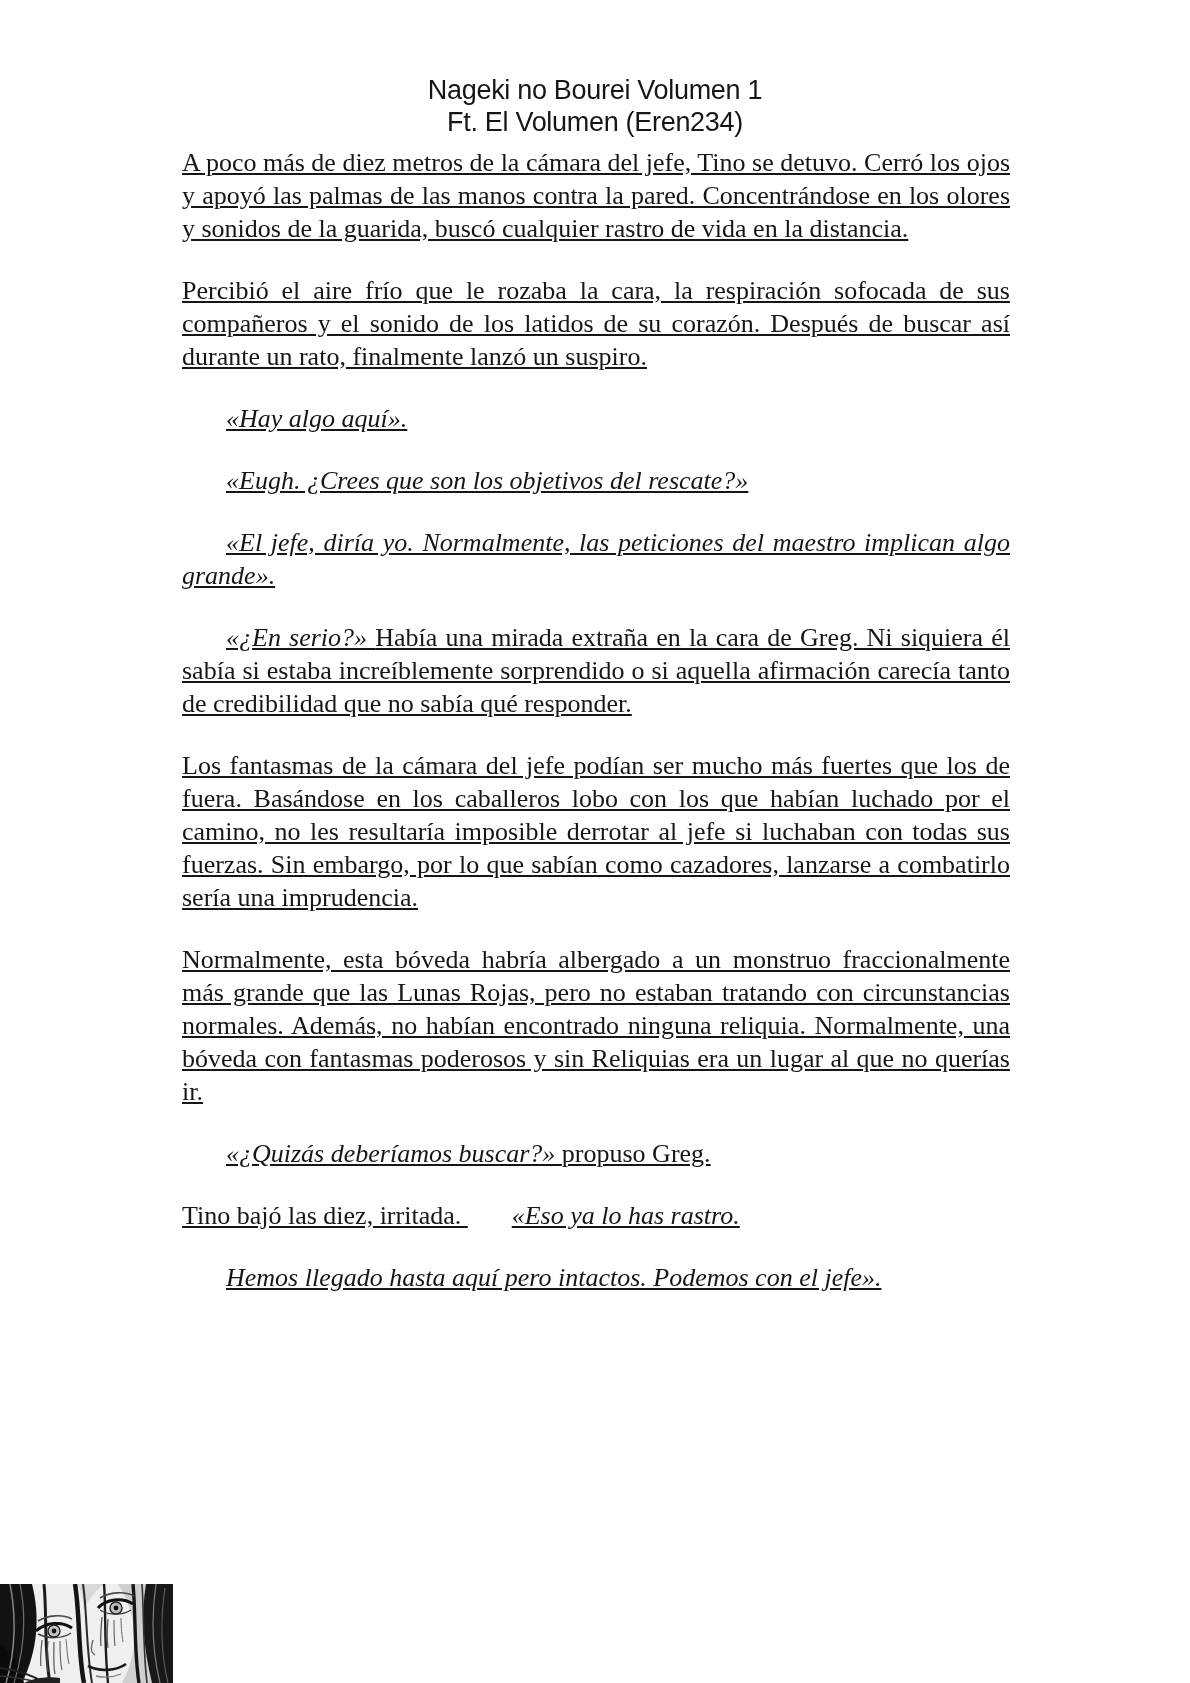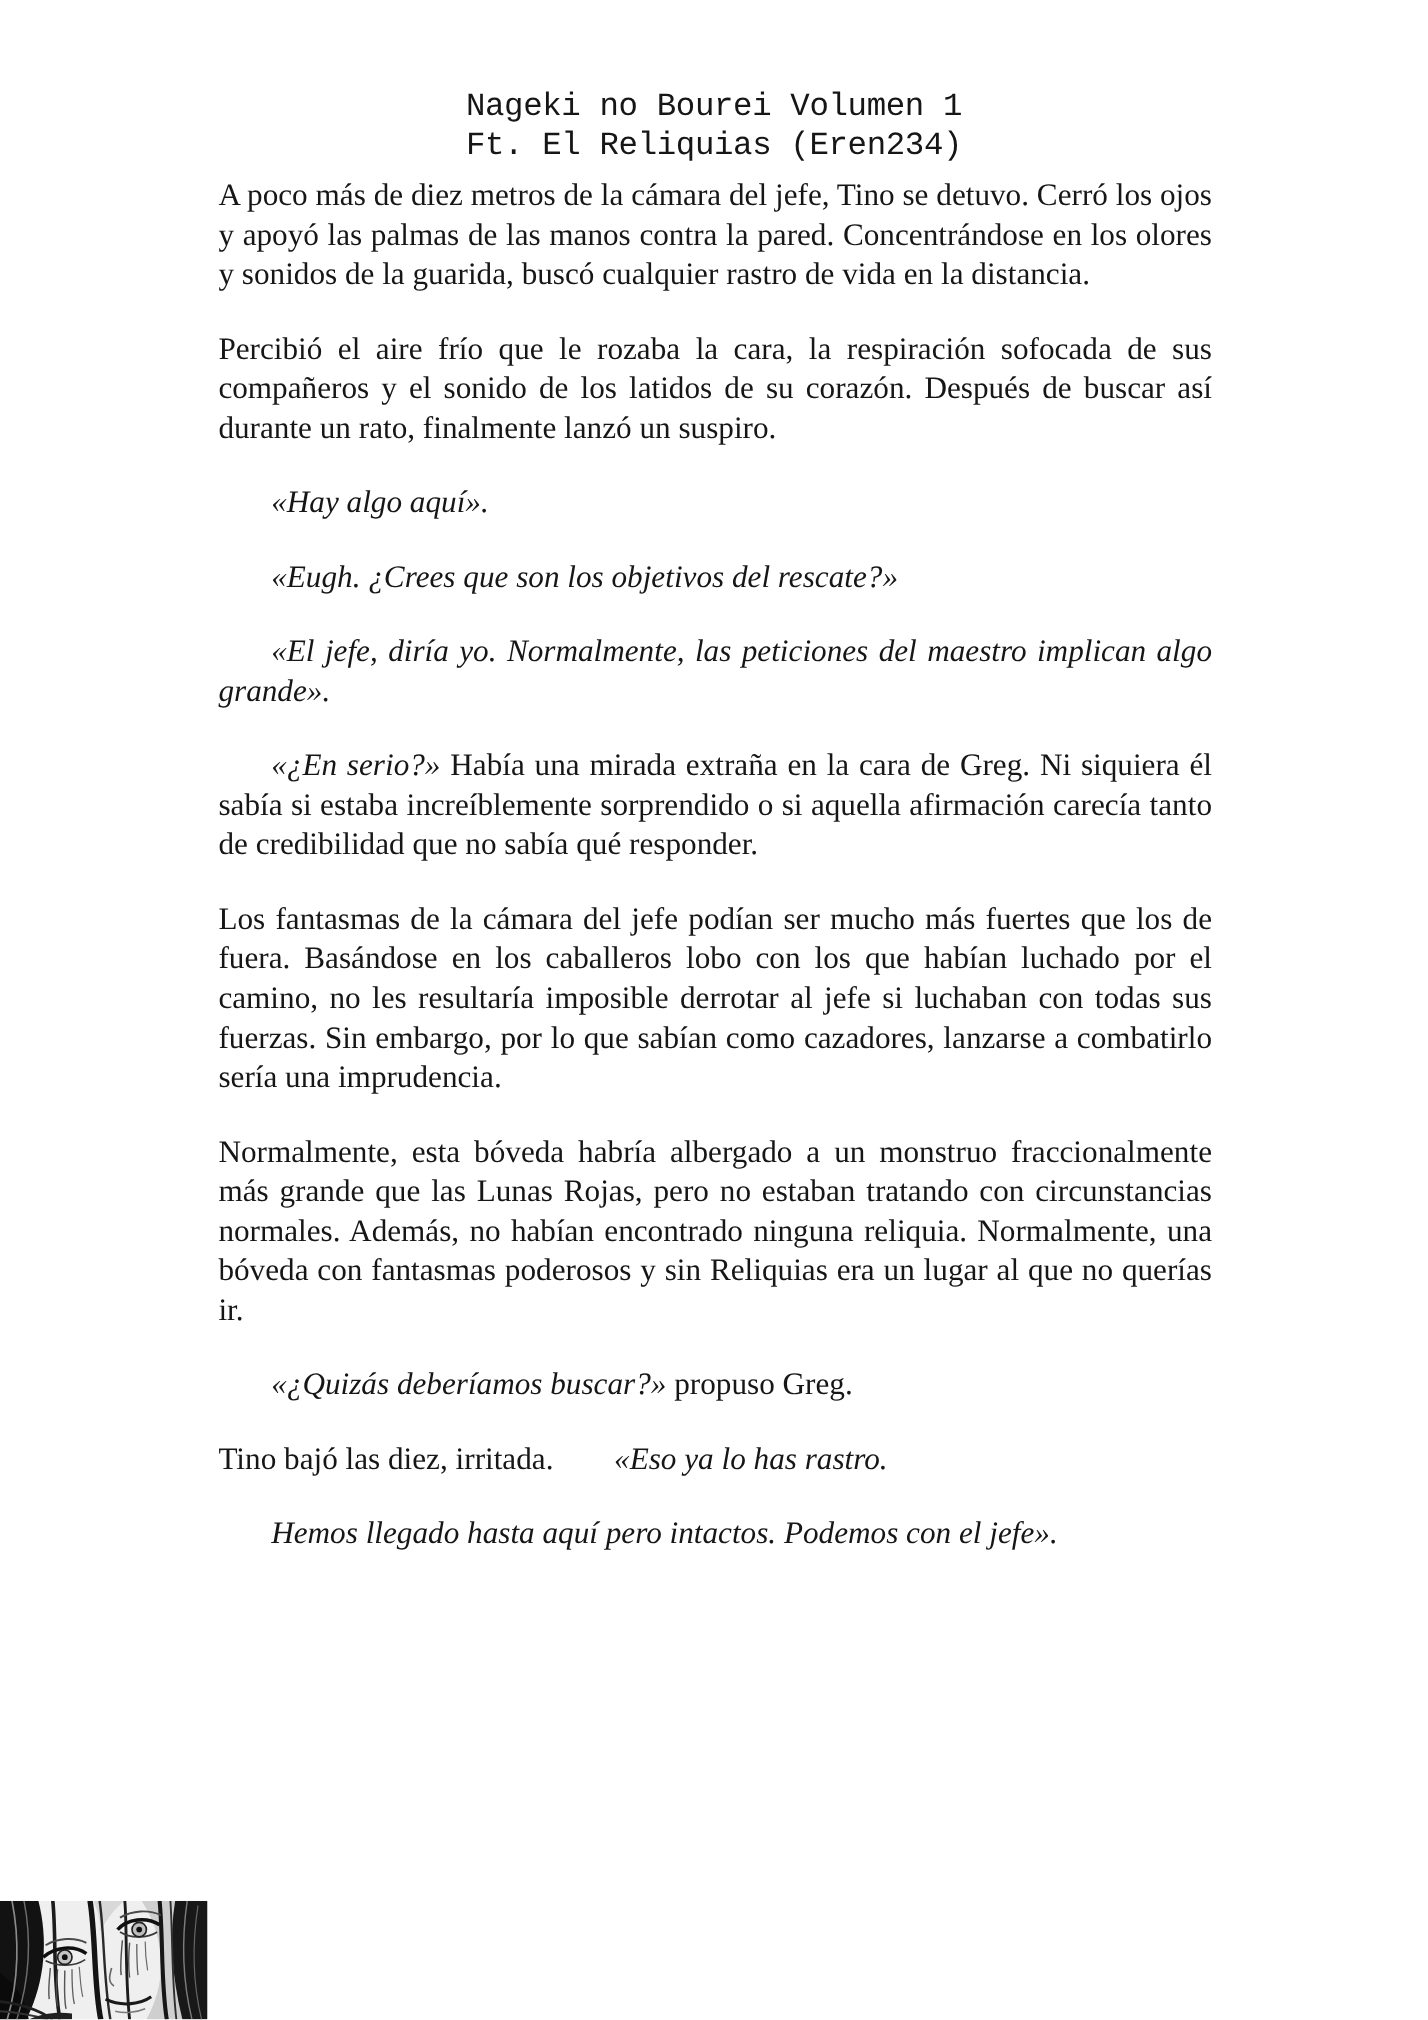--- a/index.html
+++ b/index.html
@@ -15,61 +15,62 @@
     position: absolute;
     inset: 0;
     background: #ffffff;
   }
   .doc-header {
     position: absolute;
     top: 74px;
     left: 0;
     width: 1190px;
     text-align: center;
-    font-family: Liberation Mono, monospace;
+    font-family: Liberation Sans, sans-serif;
     font-size: 27px;
     line-height: 32px;
     color: #161616;
     letter-spacing: -0.3px;
   }
   .doc-body {
     position: absolute;
     top: 146px;
     left: 182px;
     width: 828px;
     font-family: "Liberation Serif", "DejaVu Serif", serif;
     font-size: 26px;
     line-height: 33px;
     color: #161616;
     text-align: justify;
   }
   .doc-body p.para {
     margin: 0 0 29px 0;
     padding: 0;
+    text-decoration: underline;
   }
   .doc-body span.roman { font-style: normal; }
   .doc-body span.italic { font-style: italic; margin-left: 44px; }
   .footer-art {
     position: absolute;
     left: 0px;
     top: 1584px;
     width: 173px;
     height: 99px;
     overflow: hidden;
   }
   .footer-art svg { display: block; }
 </style>
 </head>
 <body>
 
 <div class="page">
 
   <div class="doc-header">
     <div>Nageki no Bourei Volumen 1</div>
-    <div>Ft. El Reliquias (Eren234)</div>
+    <div>Ft. El Volumen (Eren234)</div>
   </div>
 
   <div class="doc-body">
       <p class="para"><span class="roman">A poco más de diez metros de la cámara del jefe, Tino se detuvo. Cerró los ojos y apoyó las palmas de las manos contra la pared. Concentrándose en los olores y sonidos de la guarida, buscó cualquier rastro de vida en la distancia.</span></p>
       <p class="para"><span class="roman">Percibió el aire frío que le rozaba la cara, la respiración sofocada de sus compañeros y el sonido de los latidos de su corazón. Después de buscar así durante un rato, finalmente lanzó un suspiro.</span></p>
       <p class="para"><span class="italic">«Hay algo aquí».</span></p>
       <p class="para"><span class="italic">«Eugh. ¿Crees que son los objetivos del rescate?»</span></p>
       <p class="para"><span class="italic">«El jefe, diría yo. Normalmente, las peticiones del maestro implican algo grande».</span></p>
       <p class="para"><span class="italic">«¿En serio?» </span><span class="roman">Había una mirada extraña en la cara de Greg. Ni siquiera él sabía si estaba increíblemente sorprendido o si aquella afirmación carecía tanto de credibilidad que no sabía qué responder.</span></p>
       <p class="para"><span class="roman">Los fantasmas de la cámara del jefe podían ser mucho más fuertes que los de fuera. Basándose en los caballeros lobo con los que habían luchado por el camino, no les resultaría imposible derrotar al jefe si luchaban con todas sus fuerzas. Sin embargo, por lo que sabían como cazadores, lanzarse a combatirlo sería una imprudencia.</span></p>

